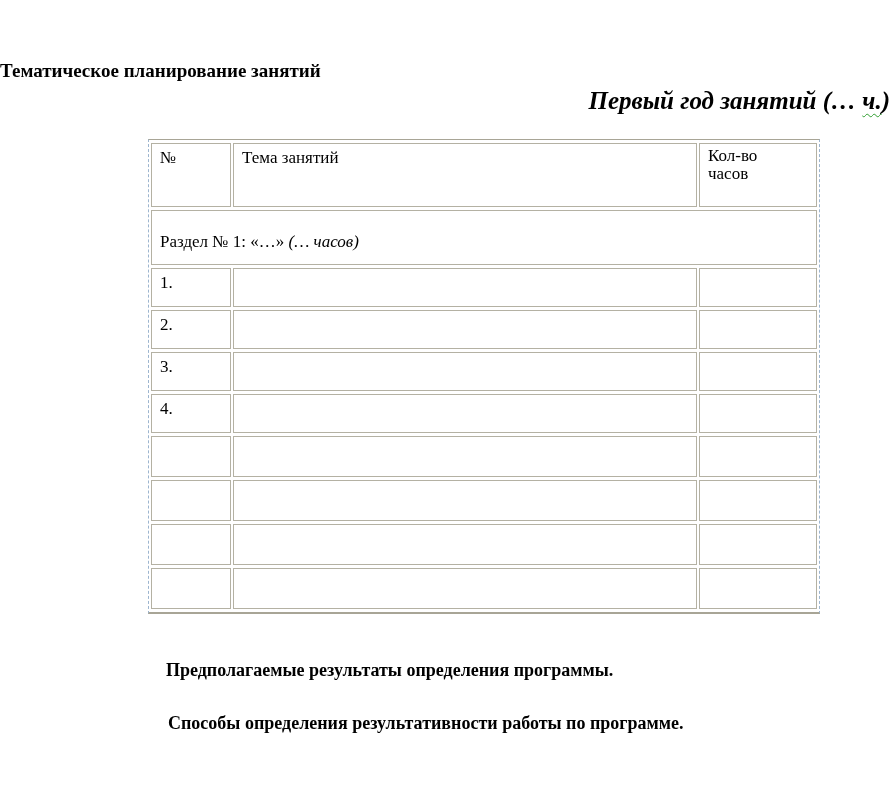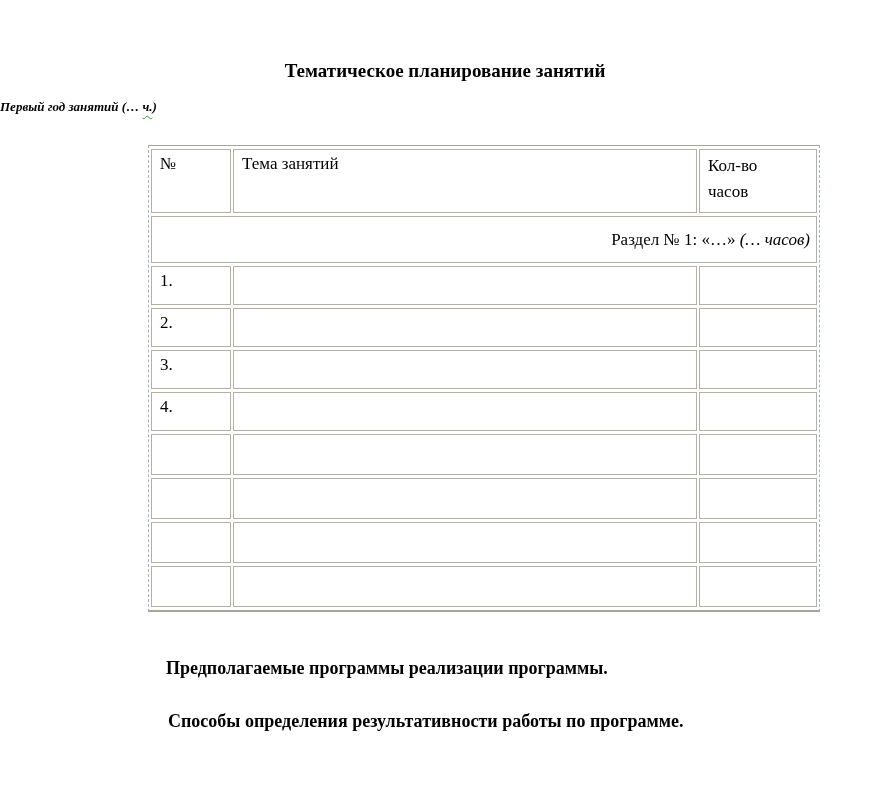--- a/index.html
+++ b/index.html
@@ -7,29 +7,29 @@
     width: 890px; height: 799px;
     background: #ffffff;
     font-family: "Liberation Serif", serif;
     color: #000000;
     overflow: hidden;
   }
   .page { position: relative; width: 890px; height: 799px; }
 
   .doc-title {
     padding-top: 59px;
-    text-align: center;
+    text-align: left;
     font-size: 19px;
     font-weight: bold;
     line-height: 24px;
   }
   .doc-subtitle {
-    margin-top: 12px;
-    text-align: left;
-    font-size: 13px;
+    margin-top: 6px;
+    text-align: right;
+    font-size: 25px;
     font-weight: bold;
     font-style: italic;
     line-height: 24px;
   }
   .spellcheck {
     text-decoration: underline;
     text-decoration-style: wavy;
     text-decoration-color: #2f9e2f;
     text-decoration-thickness: 1px;
     text-underline-offset: 4px;
@@ -51,24 +51,24 @@
   col.c2 { width: 464px; }
   col.c3 { width: 118px; }
   td {
     border: 1px solid #b4b1a3;
     vertical-align: top;
     padding: 3px 6px 3px 8px;
     background: #ffffff;
     line-height: 22px;
   }
   tr.r-head td   { height: 56px; }
-  tr.r-sec td    { height: 30px; padding-top: 12px; text-align: right; }
+  tr.r-sec td    { height: 30px; padding-top: 20px; }
   tr.r-data td   { height: 31px; }
   tr.r-empty td  { height: 33px; }
-  .hours-head { width: 66px; line-height: 26px; }
+  .hours-head { width: 66px; line-height: 18px; }
   .sec-italic { font-style: italic; }
 
   .note {
     font-size: 18px;
     font-weight: bold;
     line-height: 23px;
     margin: 0;
   }
   .note-1 { margin: 45px 0 0 166px; }
   .note-2 { margin: 30px 1px 0 168px; }
@@ -140,17 +140,17 @@
       <td></td>
     </tr>
     <tr class="r-empty">
       <td></td>
       <td></td>
       <td></td>
     </tr>
   </tbody>
     </table>
 
-  <p class="note note-1">Предполагаемые программы реализации программы.</p>
+  <p class="note note-1">Предполагаемые результаты определения программы.</p>
 
   <p class="note note-2">Способы определения результативности работы по программе.</p>
 
 </div>
 
 </body></html>

